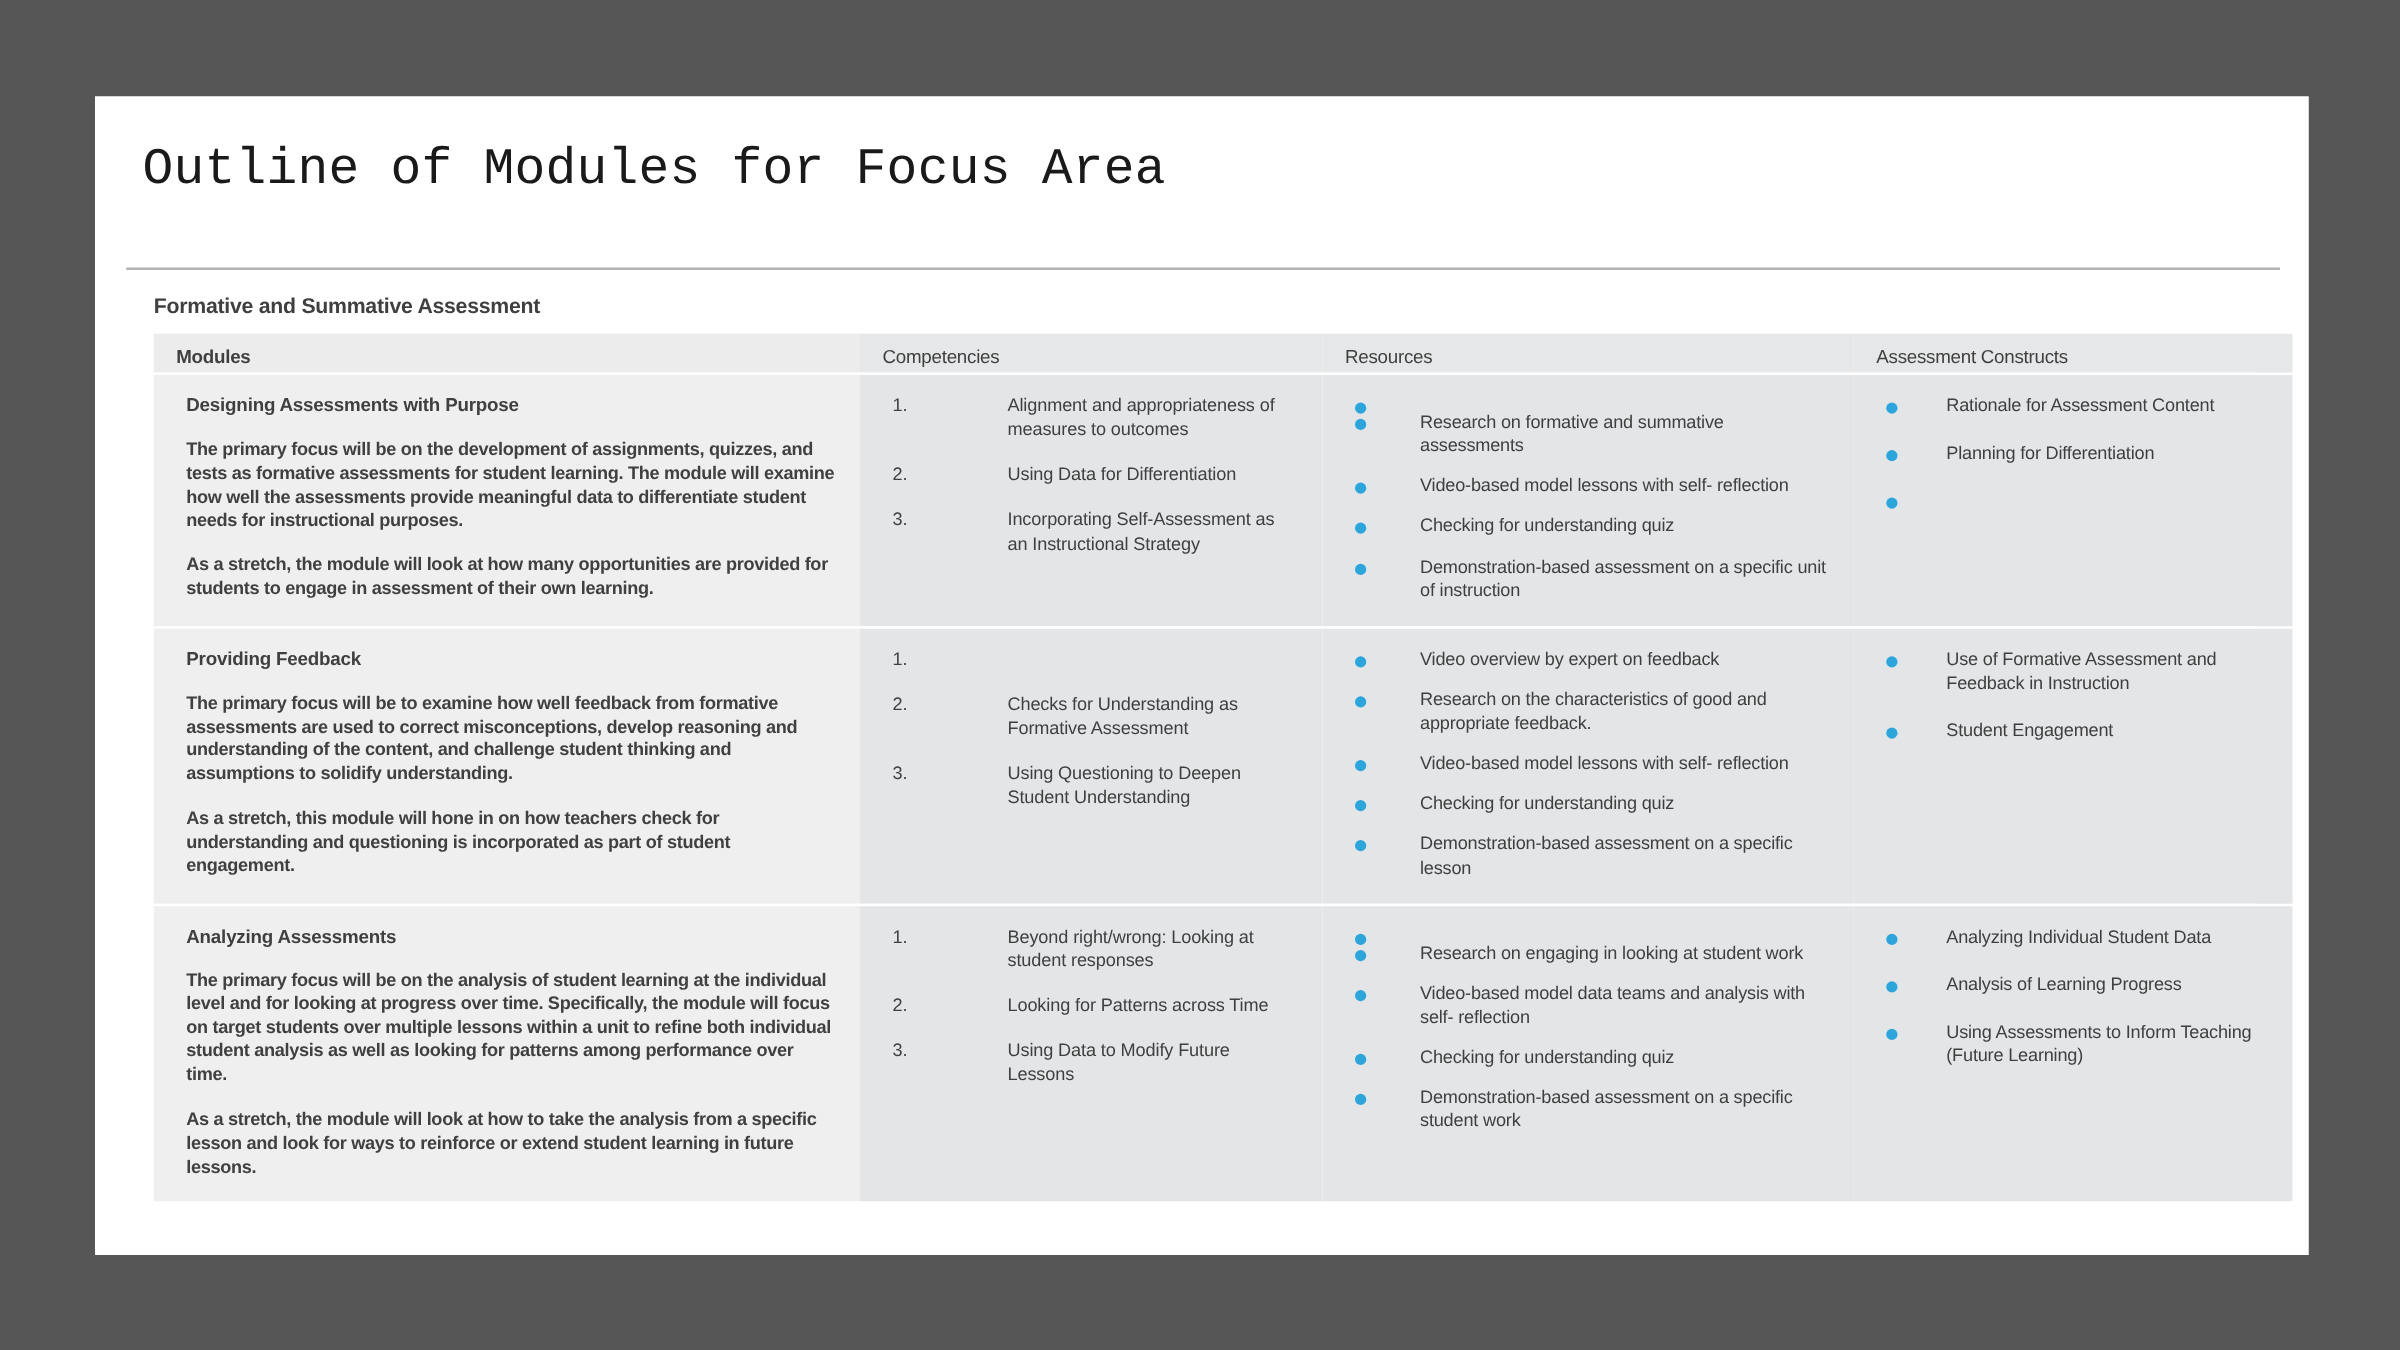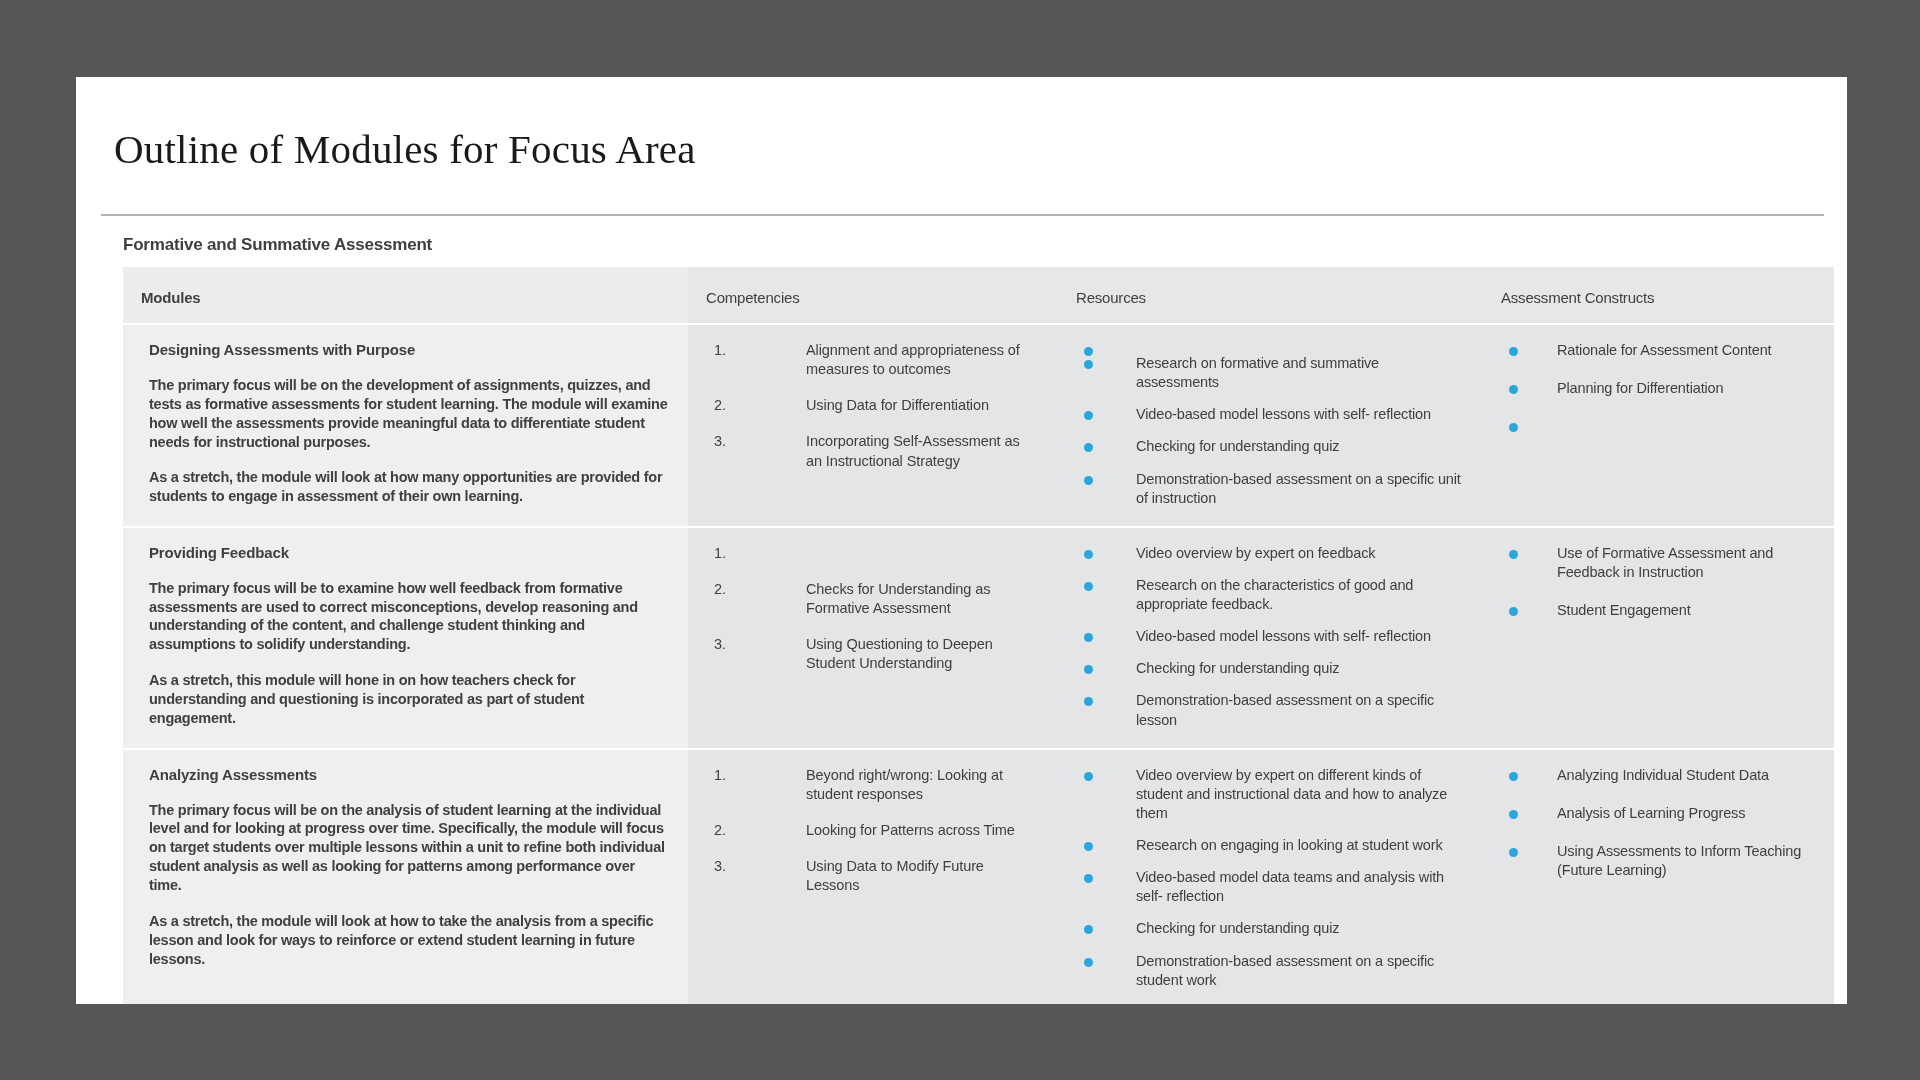--- a/index.html
+++ b/index.html
@@ -23,27 +23,27 @@
     top: 77px;
     width: 1771px;
     height: 927px;
     background: #ffffff;
     overflow: hidden;
   }
 
   .slide-title {
     position: absolute;
     left: 38px;
-    top: 48px;
+    top: 36px;
     font-size: 41px;
     font-weight: 400;
     color: #1a1a1a;
     letter-spacing: 0.2px;
     white-space: nowrap;
-    font-family: Liberation Serif, serif;
+    font-family: Liberation Mono, monospace;
   }
 
   .title-rule {
     position: absolute;
     left: 25px;
     top: 137px;
     width: 1723px;
     height: 2px;
     background: #b4b4b4;
   }
@@ -68,21 +68,21 @@
   }
 
   .row {
     display: flex;
     align-items: stretch;
   }
 
   .header-row .cell {
     background: #ececec;
     padding: 17px 18px 12px 18px;
-    height: 56px;
+    height: 31px;
     display: flex;
     align-items: center;
   }
   .header-row .cell.alt { background: #e6e7e8; }
 
   .header-label {
     font-size: 15px;
     color: #3f3f3f;
     letter-spacing: -0.2px;
   }
@@ -335,21 +335,20 @@
           <li class="num-item">
             <span class="num-marker">3.</span>
             <span class="num-text">Using Data to Modify Future Lessons</span>
           </li>
         </ul>
       </div>
       <div class="cell alt col-resources">
         <ul class="bullet-list">
           <li class="bullet-item">
             <span class="bullet-dot"></span>
-            <span class="bullet-text">Video overview by expert on different kinds of student and instructional data and how to analyze them</span>
           </li>
           <li class="bullet-item">
             <span class="bullet-dot"></span>
             <span class="bullet-text">Research on engaging in looking at student work</span>
           </li>
           <li class="bullet-item">
             <span class="bullet-dot"></span>
             <span class="bullet-text">Video-based model data teams and analysis with self- reflection</span>
           </li>
           <li class="bullet-item">

